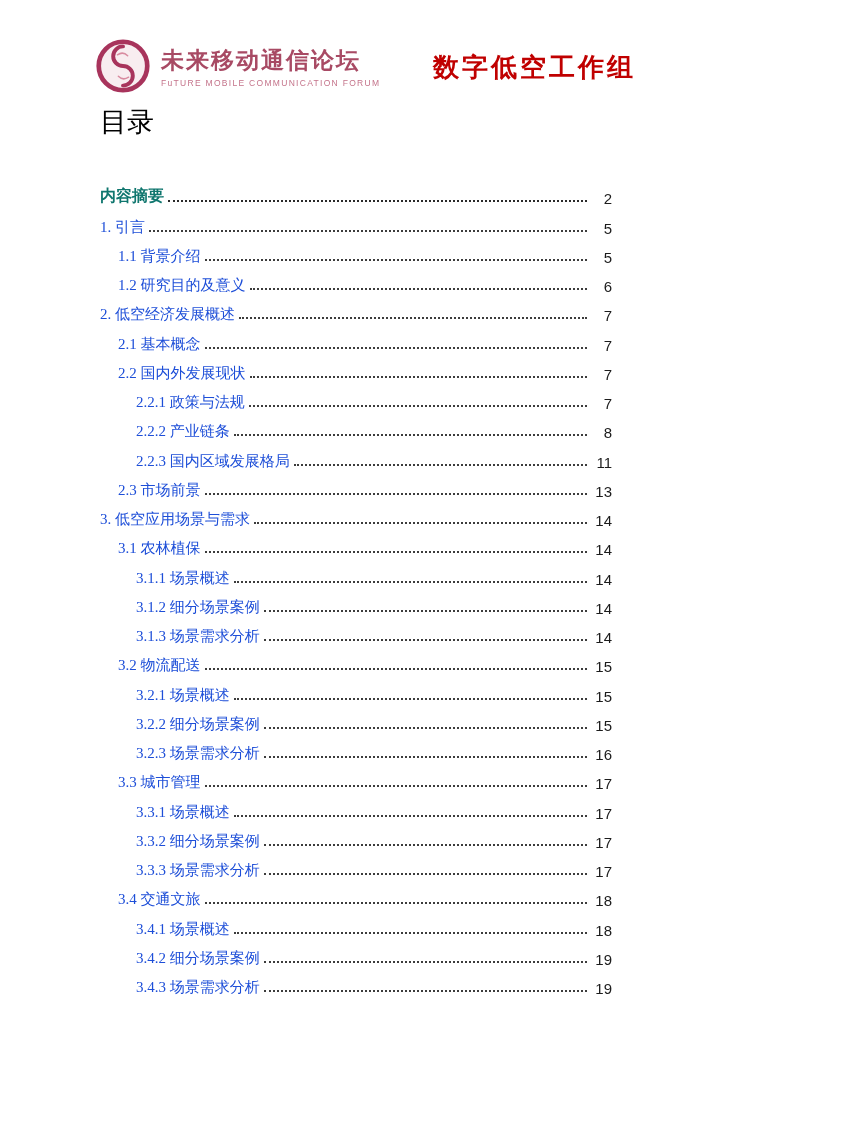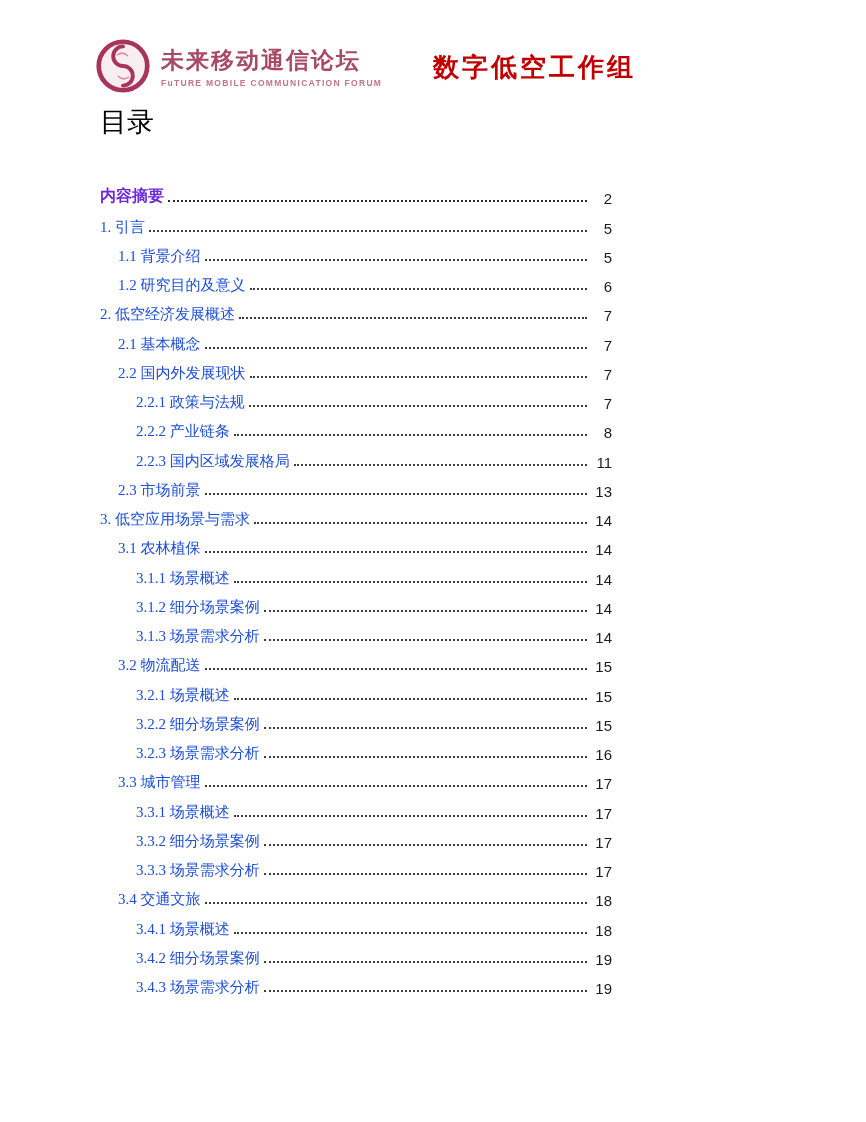--- a/index.html
+++ b/index.html
@@ -21,21 +21,21 @@
   .logo-icon { flex: 0 0 auto; }
   .logo-text { display: flex; flex-direction: column; }
   .logo-cn {
     font-family: "DejaVu Serif", serif;
     font-size: 23px; font-weight: 700; letter-spacing: 2px;
     color: #a84a64;
   }
   .logo-en {
     font-family: "Liberation Sans", sans-serif;
     font-size: 8.5px; letter-spacing: 1.3px; margin-top: 2px;
-    color: #c4738a; font-weight: 700;
+    color: #c4738a; font-weight: 400;
   }
   .workgroup {
     margin-top: 12px;
     font-family: Liberation Mono, monospace;
     font-size: 26px; font-weight: 900; letter-spacing: 3px;
     color: #c00000;
   }
 
   
   .page-title {
@@ -65,21 +65,21 @@
   .toc-page {
     font-family: "Liberation Sans", sans-serif;
     font-size: 15px; color: #1c1c1c;
     min-width: 22px; text-align: right;
     padding-bottom: 2px;
   }
   .level-1 { padding-left: 18px; }
   .level-2 { padding-left: 36px; align-items: flex-end; }
   .bold .toc-label {
     font-family: "Liberation Sans", sans-serif;
-    font-weight: 700; font-size: 16px; color: #6d28d9;
+    font-weight: 700; font-size: 16px; color: #0f766e;
   }
   .bold .toc-leader { border-bottom-color: #2a2a2a; }
 </style>
 </head>
 <body>
 
 <div class="page">
 
   <header class="hdr">
     <div class="logo">

